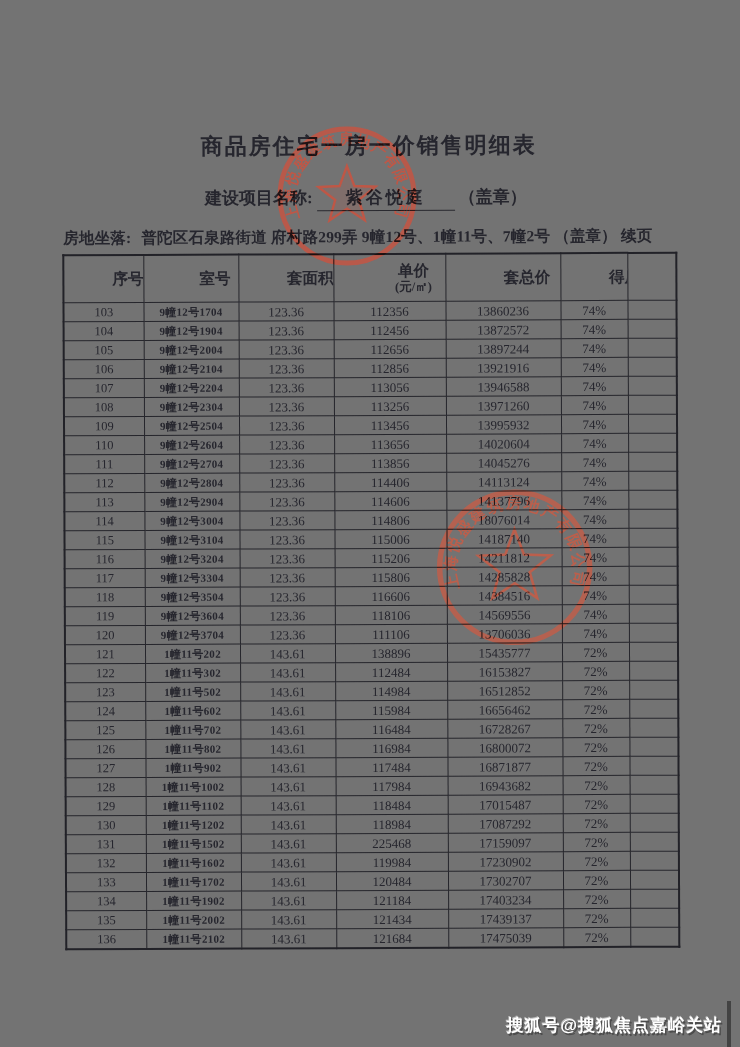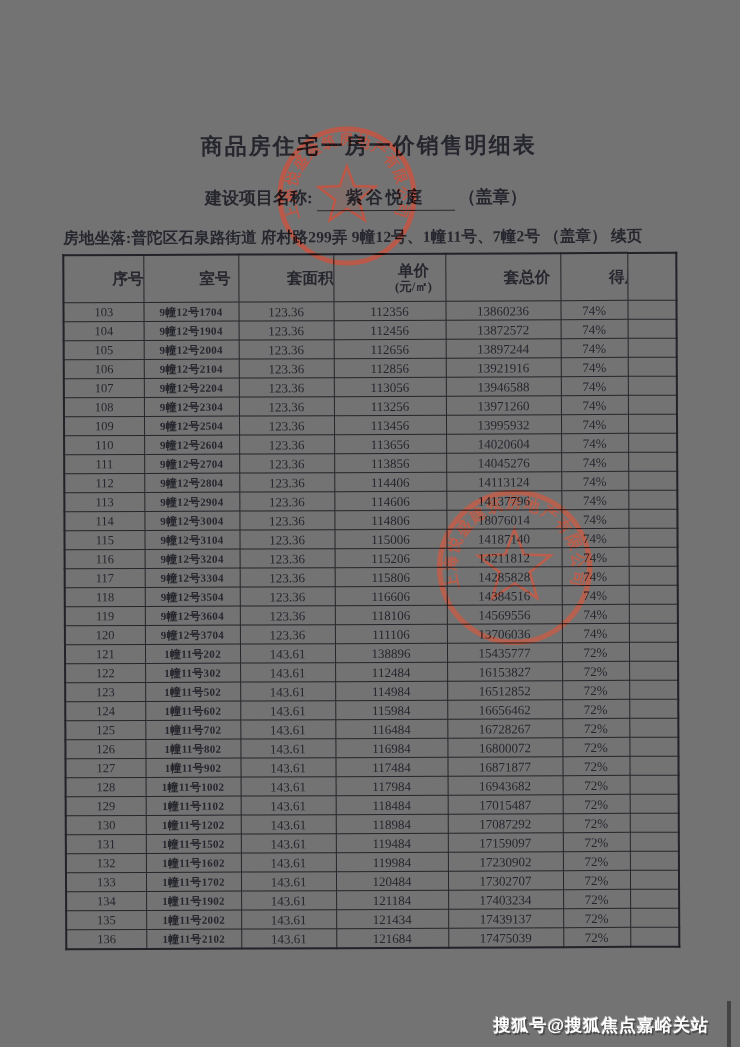--- a/index.html
+++ b/index.html
@@ -7,39 +7,39 @@
        font-family:"Liberation Serif","DejaVu Serif",serif;color:#26262e;}
   .sheet{position:relative;width:740px;height:1047px;background:#737373;overflow:hidden;}
   .tilt{position:absolute;inset:0;transform:rotate(-0.25deg);transform-origin:50% 40%;}
 
   .doc-title{position:absolute;top:131px;left:0;width:100%;text-align:center;
     font-size:22px;font-weight:bold;letter-spacing:2px;}
   .project-line{position:absolute;top:186px;left:206px;font-size:17px;font-weight:bold;white-space:nowrap;}
   .project-name{display:inline-block;min-width:86px;padding:0 26px 1px 26px;margin:0 4px;
     border-bottom:1.6px solid #2a2a30;text-align:center;letter-spacing:3px;}
   .address-line{position:absolute;top:227px;left:64px;font-size:15.5px;font-weight:bold;white-space:nowrap;letter-spacing:0.2px;}
-  .address-line .lbl{}
+  .address-line .lbl{margin-right:10px;}
 
   table.price{position:absolute;top:253px;left:63px;width:613px;border-collapse:collapse;
     table-layout:fixed;border:2px solid #222228;background:transparent;}
   .price th,.price td{border:1px solid #26262c;text-align:center;vertical-align:middle;
     white-space:nowrap;overflow:hidden;padding:0;}
   .price thead th{font-size:15.5px;font-weight:bold;height:46px;line-height:1.15;padding-left:48px;}
   .price thead .unit{display:block;font-size:12.5px;font-weight:bold;}
   .price tbody td{height:18px;font-size:13px;line-height:1;}
   .price tbody td:nth-child(2){font-weight:bold;font-size:11px;letter-spacing:0.3px;}
   .price tbody td:nth-child(1){font-size:12.5px;}
   col.c1{width:80px}col.c2{width:95px}col.c3{width:95px}col.c4{width:112px}
   col.c5{width:115px}col.c6{width:67px}col.c7{width:49px}
 
   .stamp{position:absolute;pointer-events:none;mix-blend-mode:multiply;opacity:0.88;}
   .stamp1{left:268px;top:116px;}
   .stamp2{left:429px;top:483px;opacity:0.8;}
 
-  .watermark{position:absolute;right:31px;bottom:10px;
+  .watermark{position:absolute;right:18px;bottom:10px;
     font-family:"Liberation Sans","DejaVu Sans",sans-serif;
     font-size:17px;font-weight:bold;letter-spacing:1px;color:#ffffff;white-space:nowrap;
     text-shadow:1.6px 1.8px 0 #4c4c4c, -0.6px -0.6px 0 #bdbdbd, 0.8px 0.8px 1px #5a5a5a;}
   .edge-bar{position:absolute;right:9px;top:1001px;width:4px;height:46px;background:#434343;}
 </style>
 </head>
 <body>
 
 <div class="sheet">
   <div class="tilt">
@@ -321,21 +321,21 @@
             <td>143.61</td>
             <td>118984</td>
             <td>17087292</td>
             <td>72%</td>
             <td></td>
           </tr>
           <tr>
             <td>131</td>
             <td>1幢11号1502</td>
             <td>143.61</td>
-            <td>119484</td>
+            <td>225468</td>
             <td>17159097</td>
             <td>72%</td>
             <td></td>
           </tr>
           <tr>
             <td>132</td>
             <td>1幢11号1602</td>
             <td>143.61</td>
             <td>119984</td>
             <td>17230902</td>

